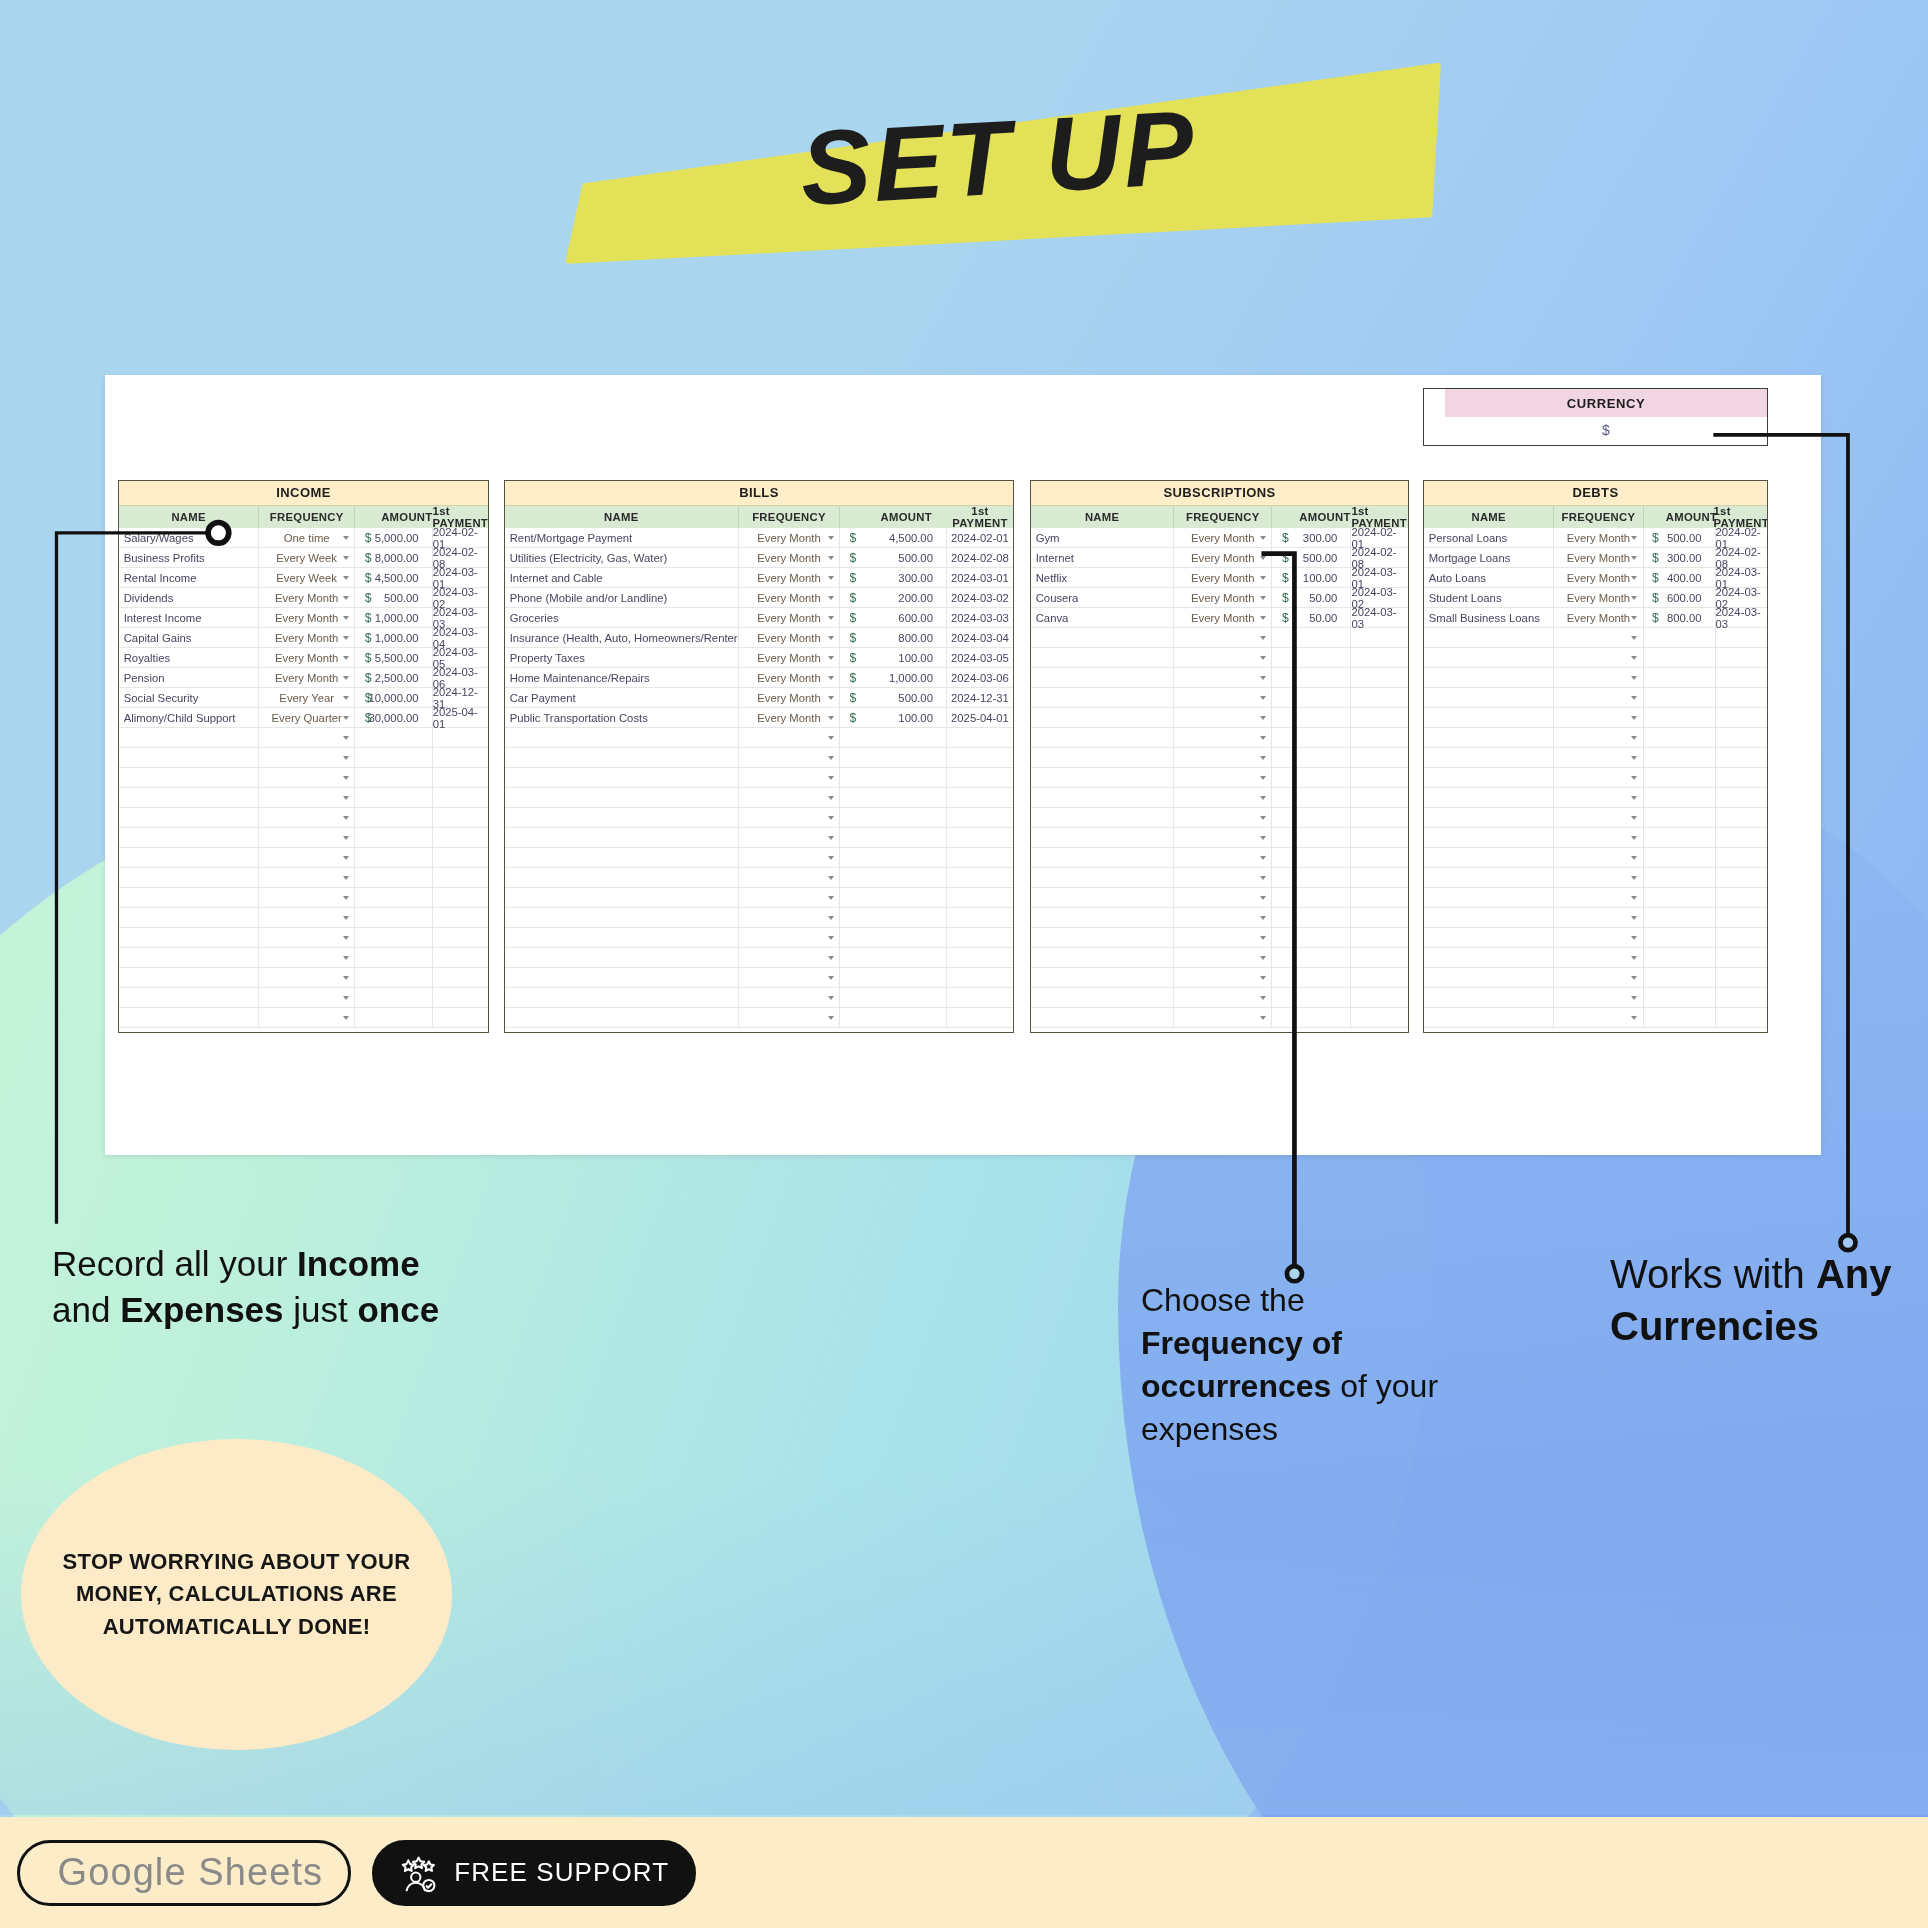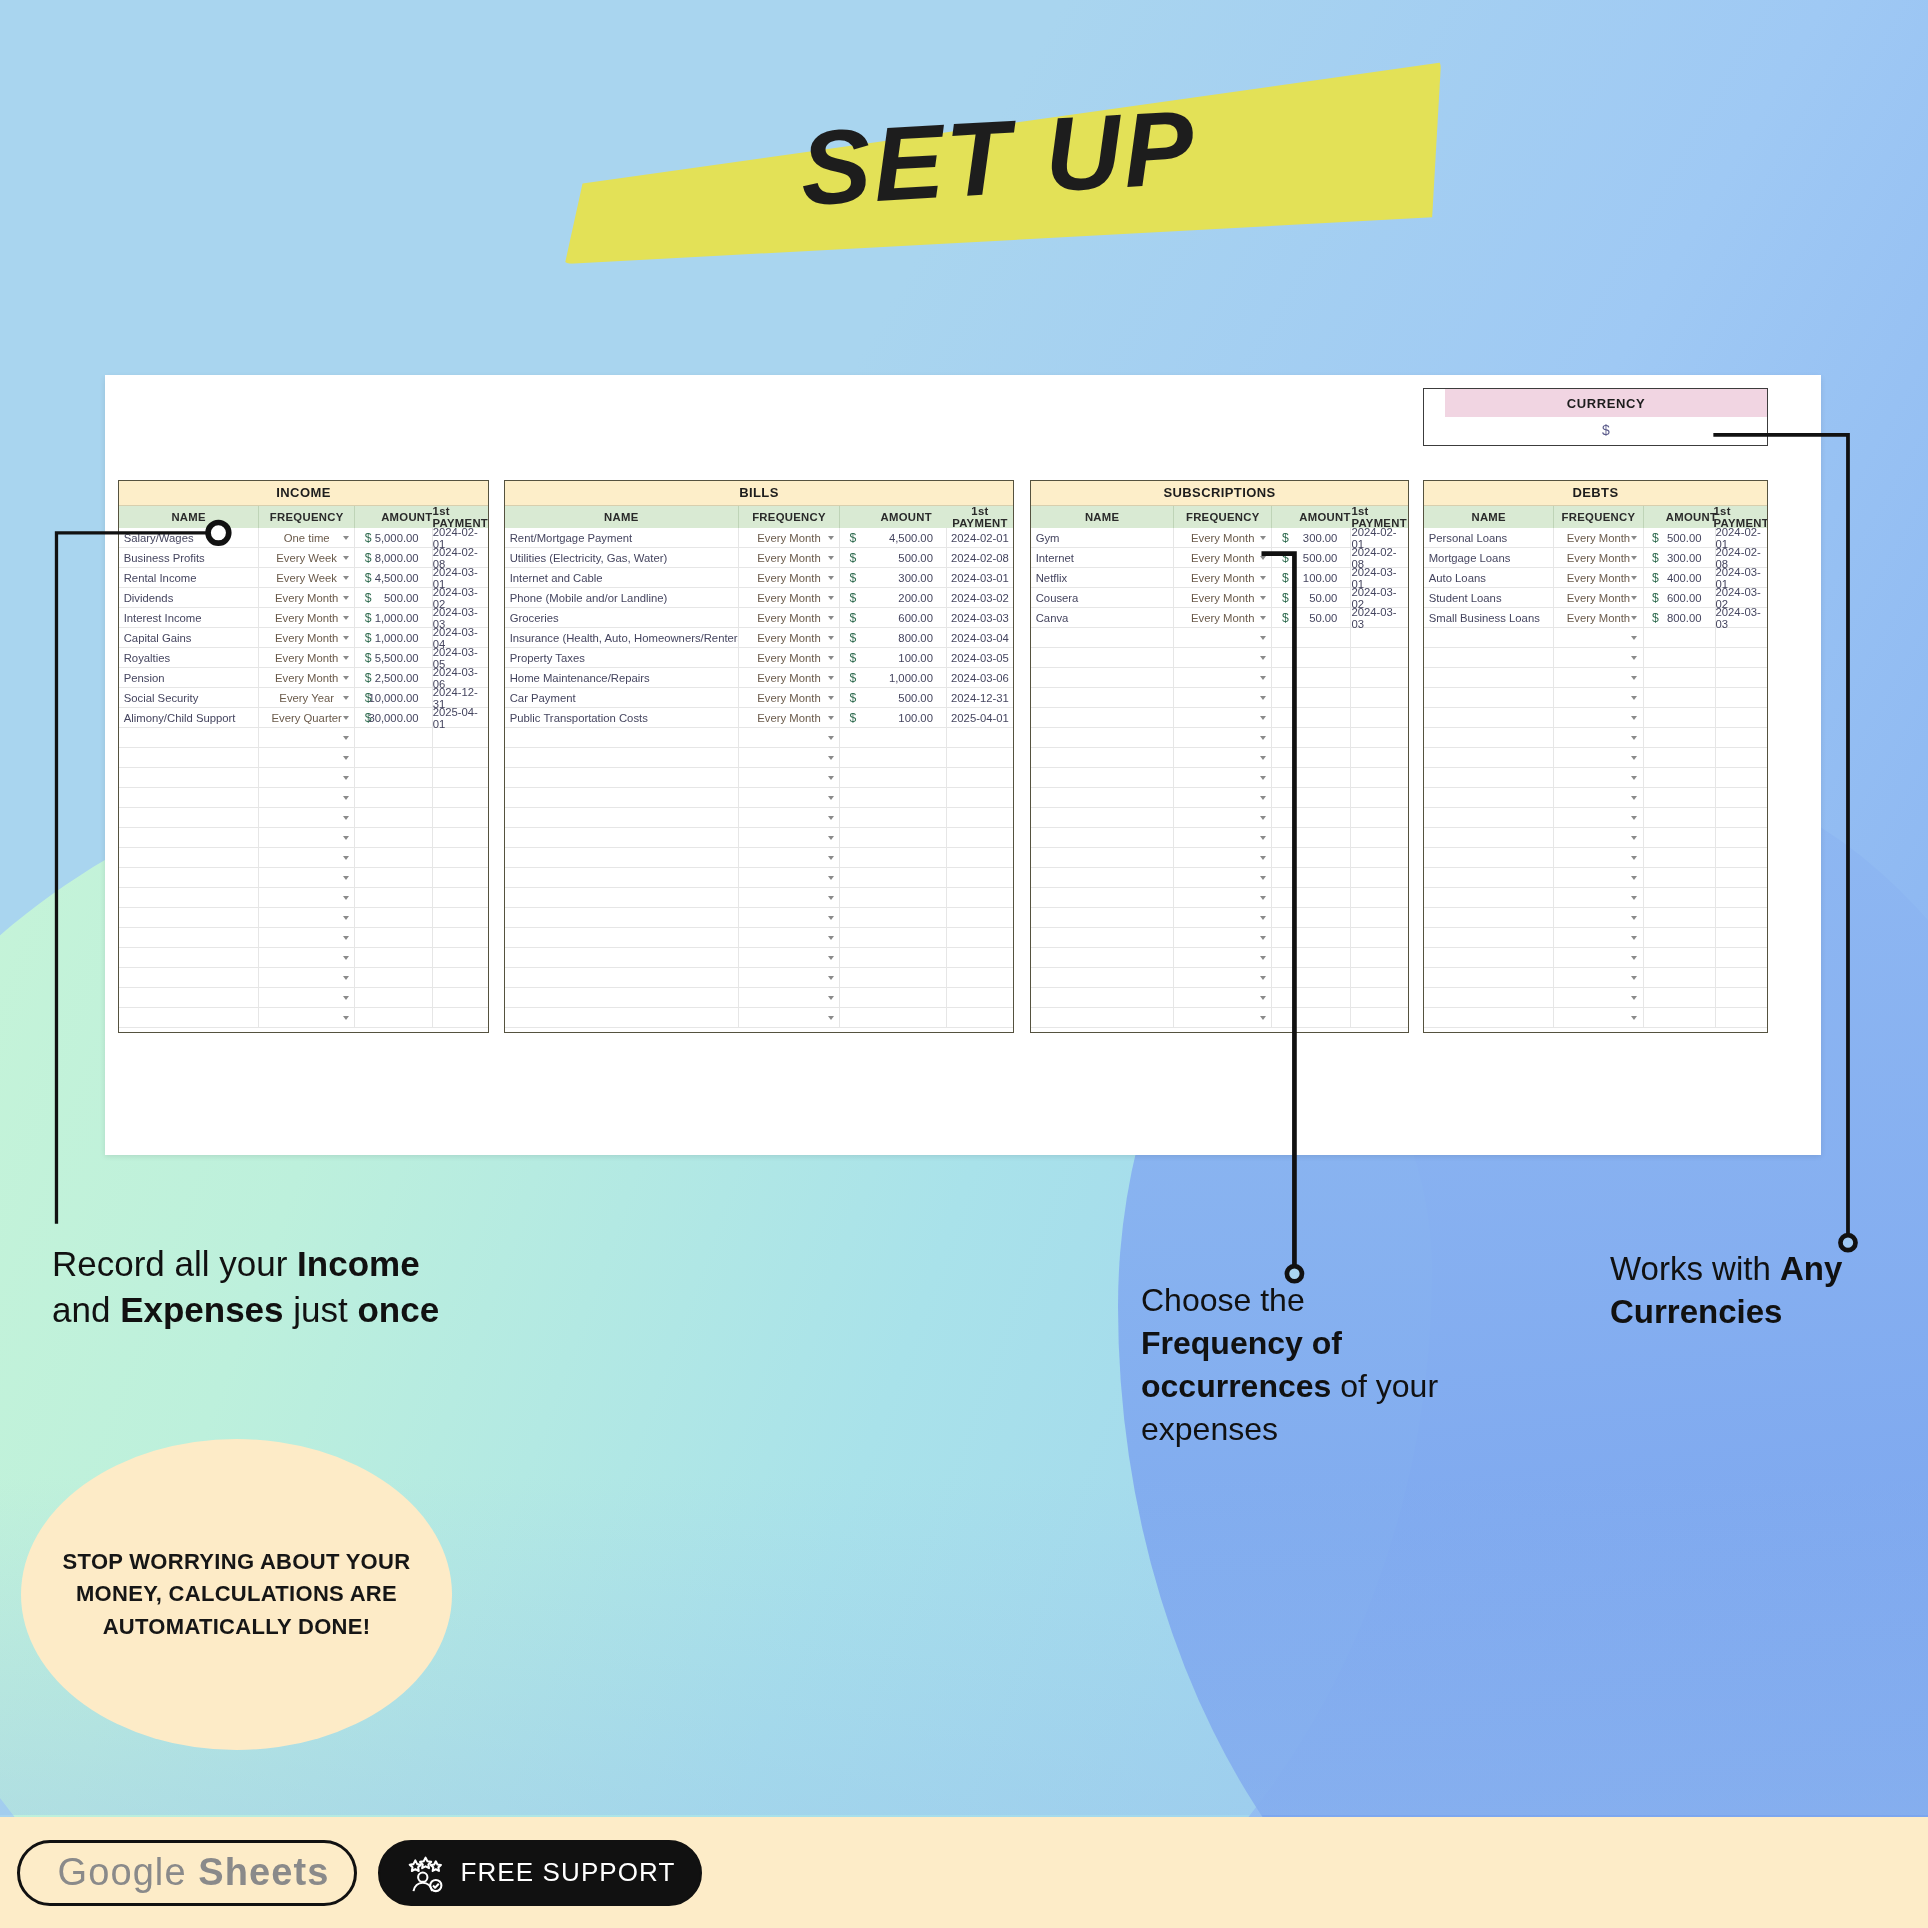--- a/index.html
+++ b/index.html
@@ -165,21 +165,21 @@
   #callout-income {
     left: 52px; top: 1241px; width: 584px;
     font-size: 35px;
   }
   #callout-frequency {
     left: 1141px; top: 1279px; width: 311px;
     font-size: 32px; line-height: 1.34;
   }
   #callout-currency {
     left: 1610px; top: 1248px; width: 311px;
-    font-size: 33px; line-height: 1.3;
+    font-size: 40px; line-height: 1.3;
   }
   .callout b { font-weight: bold; }
 
   
   #badge-circle {
     position: absolute;
     left: 21px; top: 1439px;
     width: 431px; height: 311px;
     border-radius: 50%;
     background: #fdebc7;
@@ -204,21 +204,21 @@
     display: flex; align-items: center; gap: 13px;
     padding: 0 24.5px;
     background: #111; color: #fff;
     font-size: 26px; letter-spacing: 1.1px;
     border: 2.8px solid #111;
     white-space: nowrap;
   }
   .pill.light { background: #fdecc8; color: #7c7c7c; border: 3.8px solid #111; }
   .pill-icon { display: flex; align-items: center; justify-content: center; flex: 0 0 auto; }
   .gsheets-word { font-size: 38px; color: #8a8a8a; font-family: "Liberation Sans", sans-serif; }
-  .gsheets-word b { font-weight: bold; margin-top: 28px; }
+  .gsheets-word b { font-weight: normal; margin-top: 28px; }
 </style>
 </head>
 <body>
 
 <div id="bg-base"></div>
 <div id="bg-green"></div>
 <div id="bg-blue-right"></div>
 <div id="bg-fade-bottom"></div>
 
 <div id="title-banner"></div>

